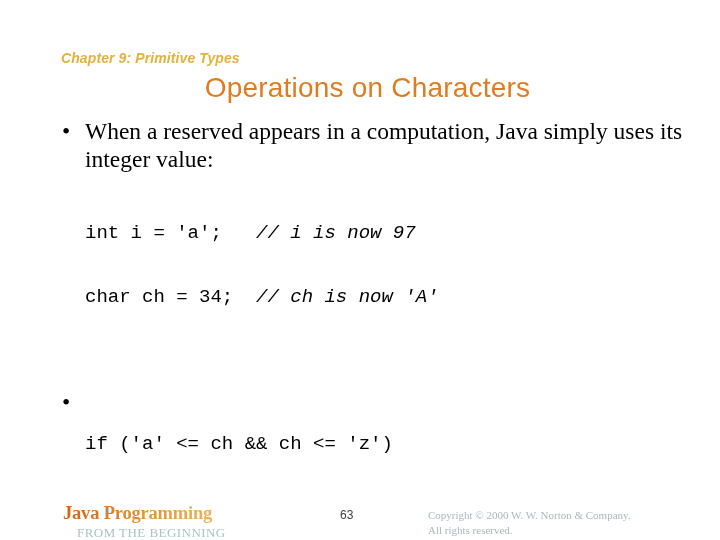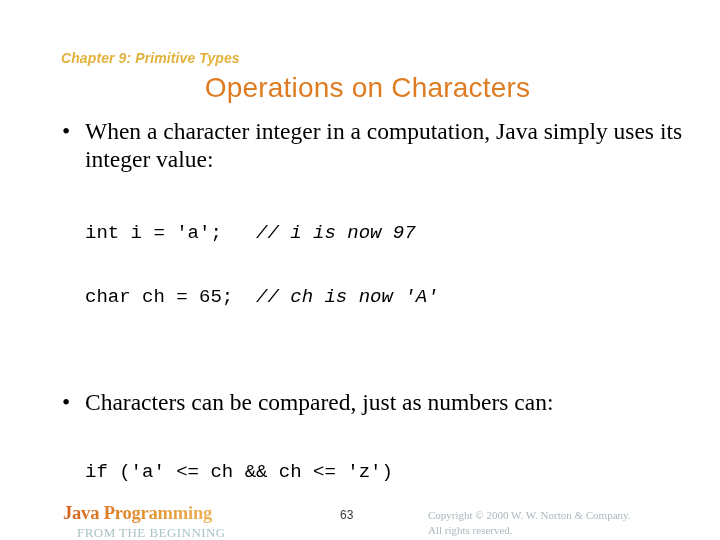--- a/index.html
+++ b/index.html
@@ -154,35 +154,34 @@
 <div id="slide">
 
   <div id="chapter-header">Chapter 9: Primitive Types</div>
 
   <div id="slide-title">Operations on Characters</div>
 
   <div id="body">
 
     <div class="bullet-row">
       <span class="bullet-marker">•</span>
-      <span class="bullet-text">When a character integer in a computation, Java simply uses its integer value:</span>
+      <span class="bullet-text">When a reserved appears in a computation, Java simply uses its integer value:</span>
     </div>
 
     <div class="sp-a"></div>
 
     <div class="code-block">
 <div><span>int i = 'a';   </span><span class="code-comment">// i is now 97</span></div>
-<div><span>char ch = 65;  </span><span class="code-comment">// ch is now 'A'</span></div>
+<div><span>char ch = 34;  </span><span class="code-comment">// ch is now 'A'</span></div>
     </div>
 
     <div class="sp-b"></div>
 
     <div class="bullet-row">
       <span class="bullet-marker">•</span>
-      <span class="bullet-text">Characters can be compared, just as numbers can:</span>
     </div>
 
     <div class="sp-c"></div>
 
     <div class="code-block">
 <div>if ('a' &lt;= ch &amp;&amp; ch &lt;= 'z')</div>
     </div>
 
   </div>
 

